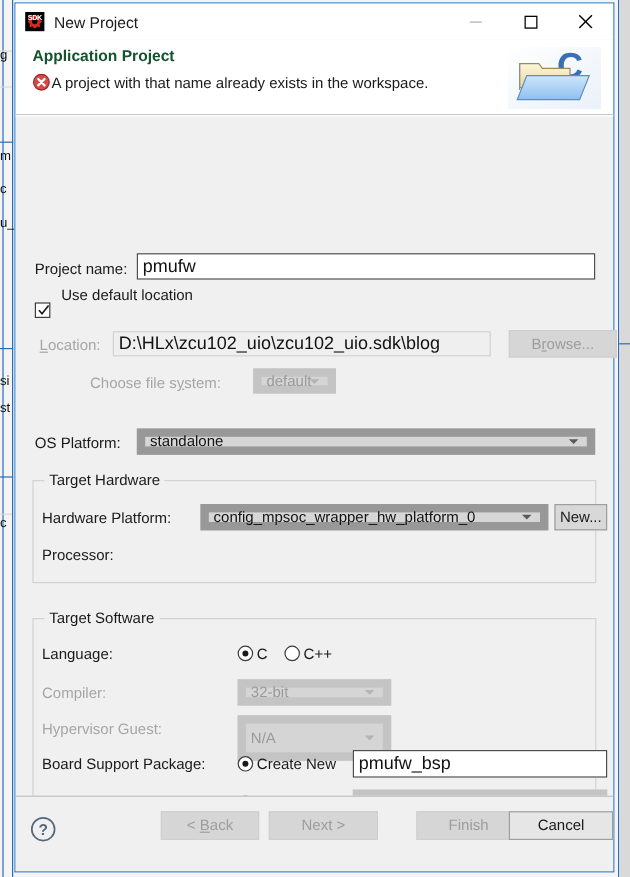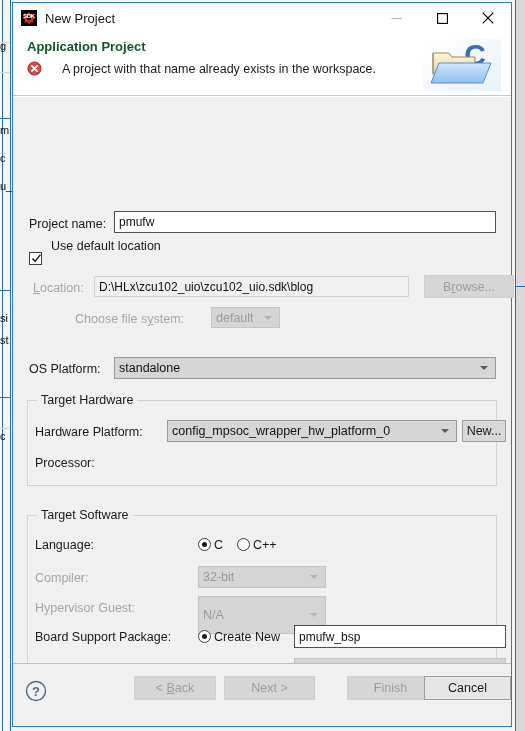--- a/index.html
+++ b/index.html
@@ -90,21 +90,21 @@
     font-size: 13px; font-weight: bold; color: #14532d;
   }
   #error-row {
     position: absolute; left: 14px; top: 28px;
     display: flex; align-items: center;
   }
   #error-icon {
     width: 15px; height: 15px; flex: 0 0 auto;
   }
   #error-text {
-    margin-left: 20px; font-size: 12.5px; color: #1a1a1a;
+    margin-left: 1px; font-size: 12.5px; color: #1a1a1a;
   }
   #wizard-icon {
     position: absolute; right: 10px; top: 6px;
     width: 78px; height: 52px;
   }
 
   
   #body {
     flex: 1 1 auto;
     position: relative;
@@ -119,36 +119,36 @@
     color: #1a1a1a;
     white-space: nowrap;
   }
   .lbl.dis { color: #a6a6a6; }
 
   .tfield {
     position: absolute;
     background: #ffffff;
     border: 1px solid #4f4f4f;
     box-sizing: border-box;
-    font-size: 12px;
+    font-size: 15px;
     color: #111;
     padding: 0 4px;
     display: flex; align-items: center;
     font-family: "Liberation Sans", sans-serif;
   }
   .tfield.dis {
     background: #efefef;
     border: 1px solid #d2d2d2;
     color: #111;
   }
 
   .combo {
     position: absolute;
     background: #d8d8d8;
-    border: 1px solid #000000;
+    border: 7px solid #000000;
     box-sizing: border-box;
     font-size: 12.5px;
     color: #111;
     padding: 0 4px;
     display: flex; align-items: center;
     font-family: "Liberation Sans", sans-serif;
   }
   .combo.enabled { background: #d6d6d6; border-color: #989898; }
   .combo.dis { color: #9a9a9a; background: #d5d5d5; border-color: #c4c4c4; }
   .combo .arrow {

